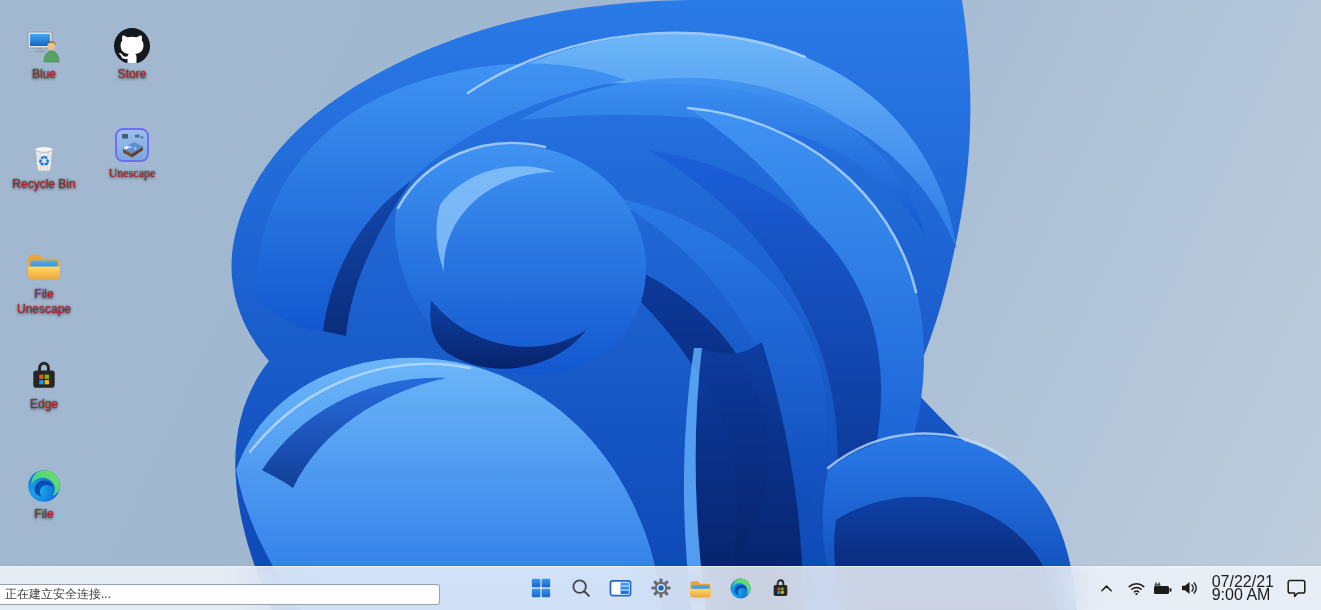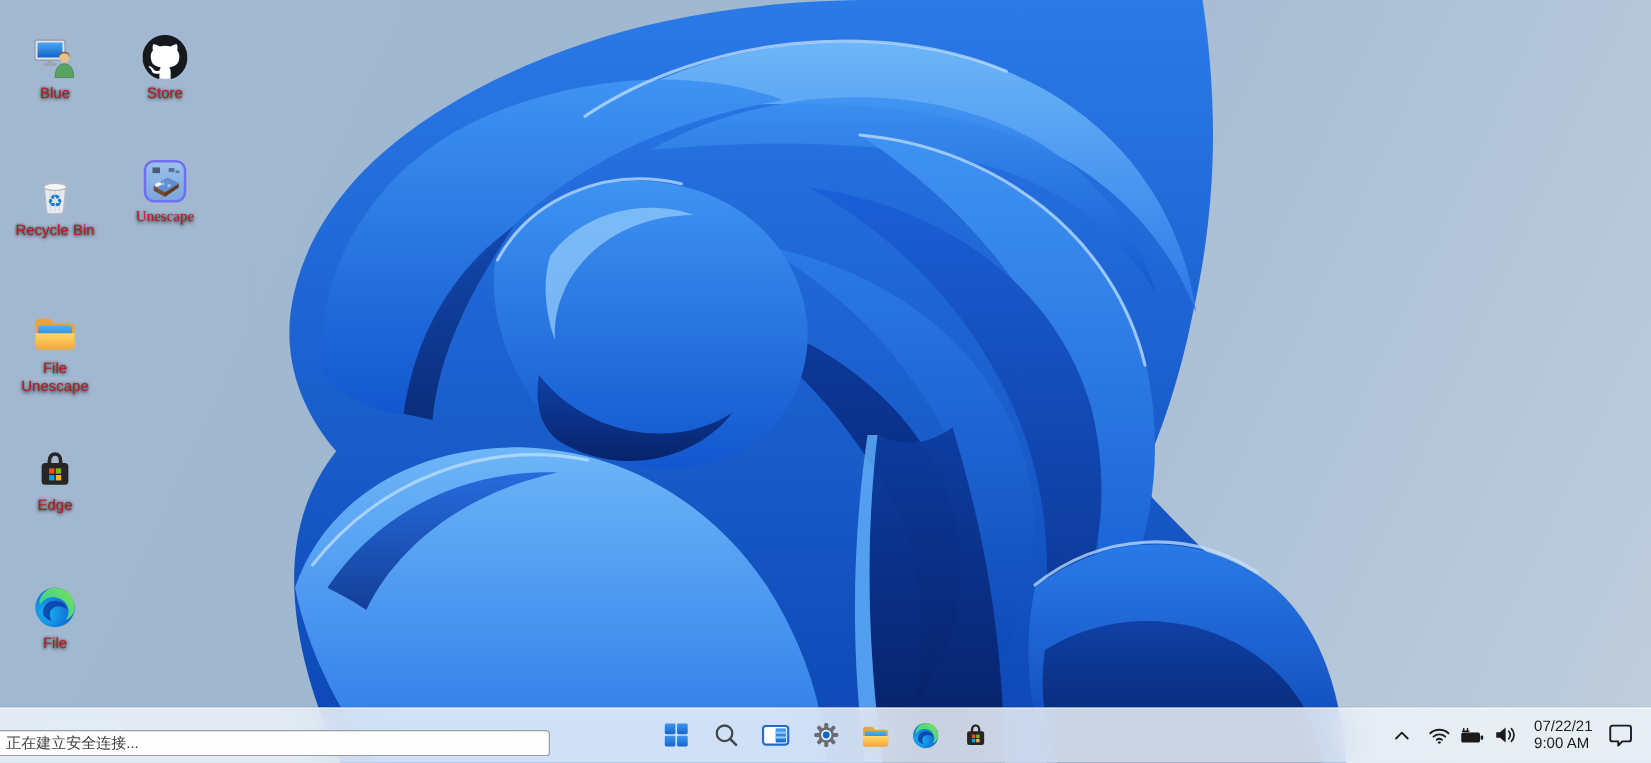--- a/index.html
+++ b/index.html
@@ -35,21 +35,21 @@
     border-top:1px solid rgba(255,255,255,.55);
     box-shadow:0 -1px 0 rgba(0,0,0,.05);
   }
   .tb-center{position:absolute;left:50%;transform:translateX(-50%);top:1px;display:flex;gap:2px;}
   .tb-btn{width:38px;height:40px;display:flex;align-items:center;justify-content:center;border-radius:5px;}
   .tb-btn svg{display:block;}
 
   .tray{position:absolute;right:10px;top:1px;height:40px;display:flex;align-items:center;}
   .tray-chevron{padding:0 9px 0 2px;display:flex;align-items:center;height:32px;border-radius:4px;}
   .tray-icons{display:flex;align-items:center;gap:8px;padding:0 6px;height:32px;border-radius:4px;}
-  .clock{font-size:12px;line-height:13.5px;color:#1b1b1b;text-align:left;padding:2px 6px 2px 8px;border-radius:4px;}
+  .clock{font-size:16px;line-height:13.5px;color:#1b1b1b;text-align:left;padding:2px 6px 2px 8px;border-radius:4px;}
   .notif{display:flex;align-items:center;padding:0 4px 0 6px;height:32px;border-radius:4px;}
 
   
   .status-tip{
     position:absolute;left:0;bottom:5px;z-index:4;
     width:434px;height:19px;
     background:#fdfdfd;border:1px solid #9aa0a7;border-left:none;
     border-radius:0 3px 3px 0;
     font-family:Liberation Sans, sans-serif;
     font-size:12px;line-height:19px;color:#3f4246;

